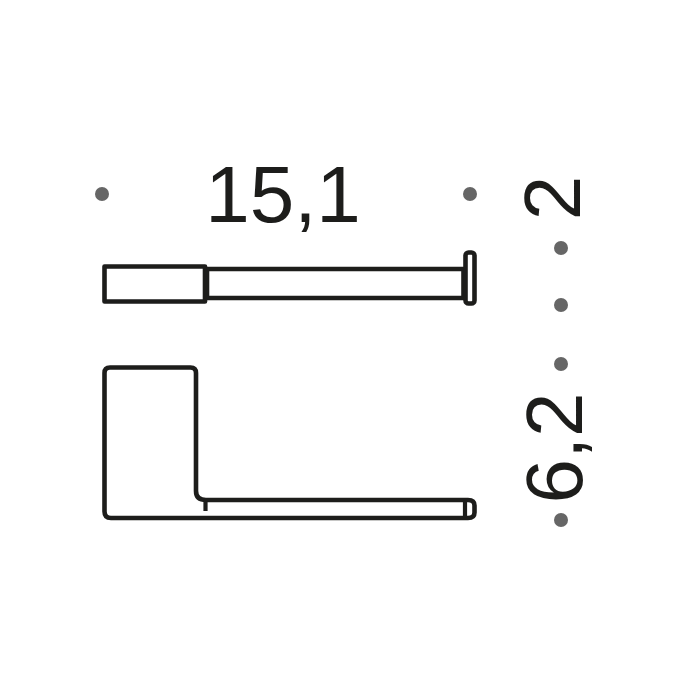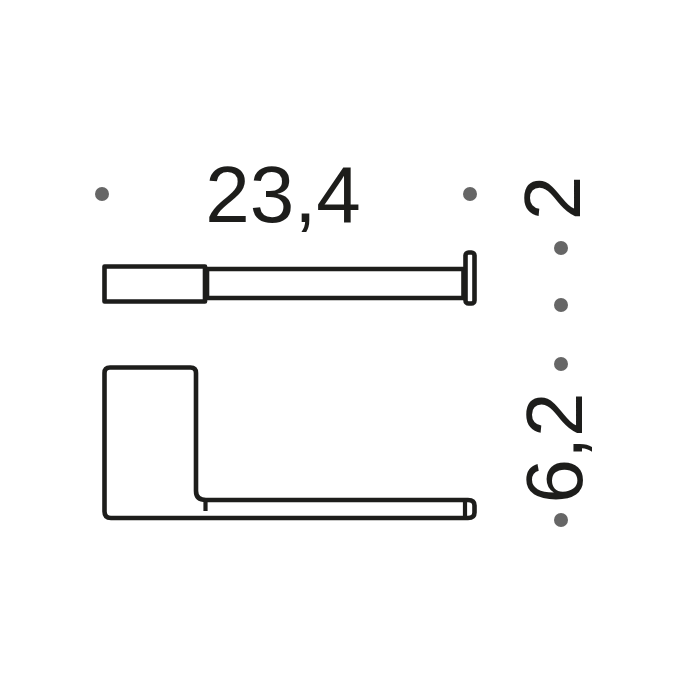--- a/index.html
+++ b/index.html
@@ -88,17 +88,17 @@
     </g>
   </svg>
 
   <div class="dim-dot dot-w-left"></div>
   <div class="dim-dot dot-w-right"></div>
   <div class="dim-dot dot-d-top"></div>
   <div class="dim-dot dot-d-bot"></div>
   <div class="dim-dot dot-h-top"></div>
   <div class="dim-dot dot-h-bot"></div>
 
-  <div class="dim-label label-width">23,4</div>
+  <div class="dim-label label-width">15,1</div>
   <div class="dim-label vertical label-depth">2</div>
   <div class="dim-label vertical label-height">6,2</div>
 
 </div>
 
 </body></html>

